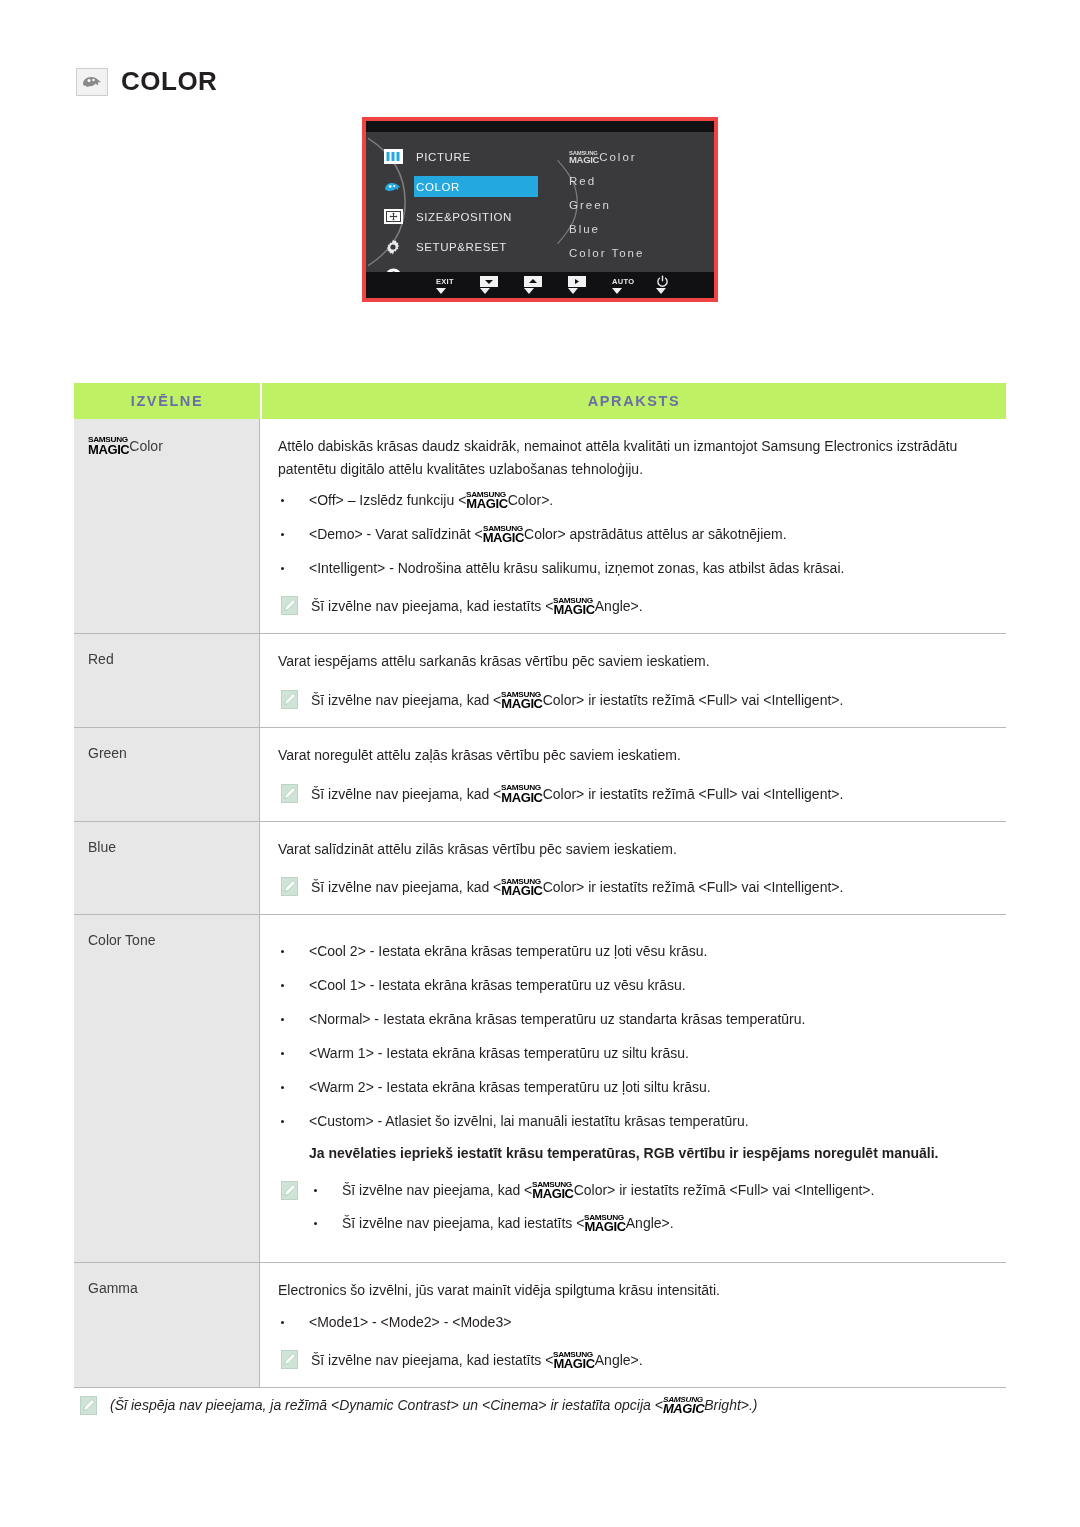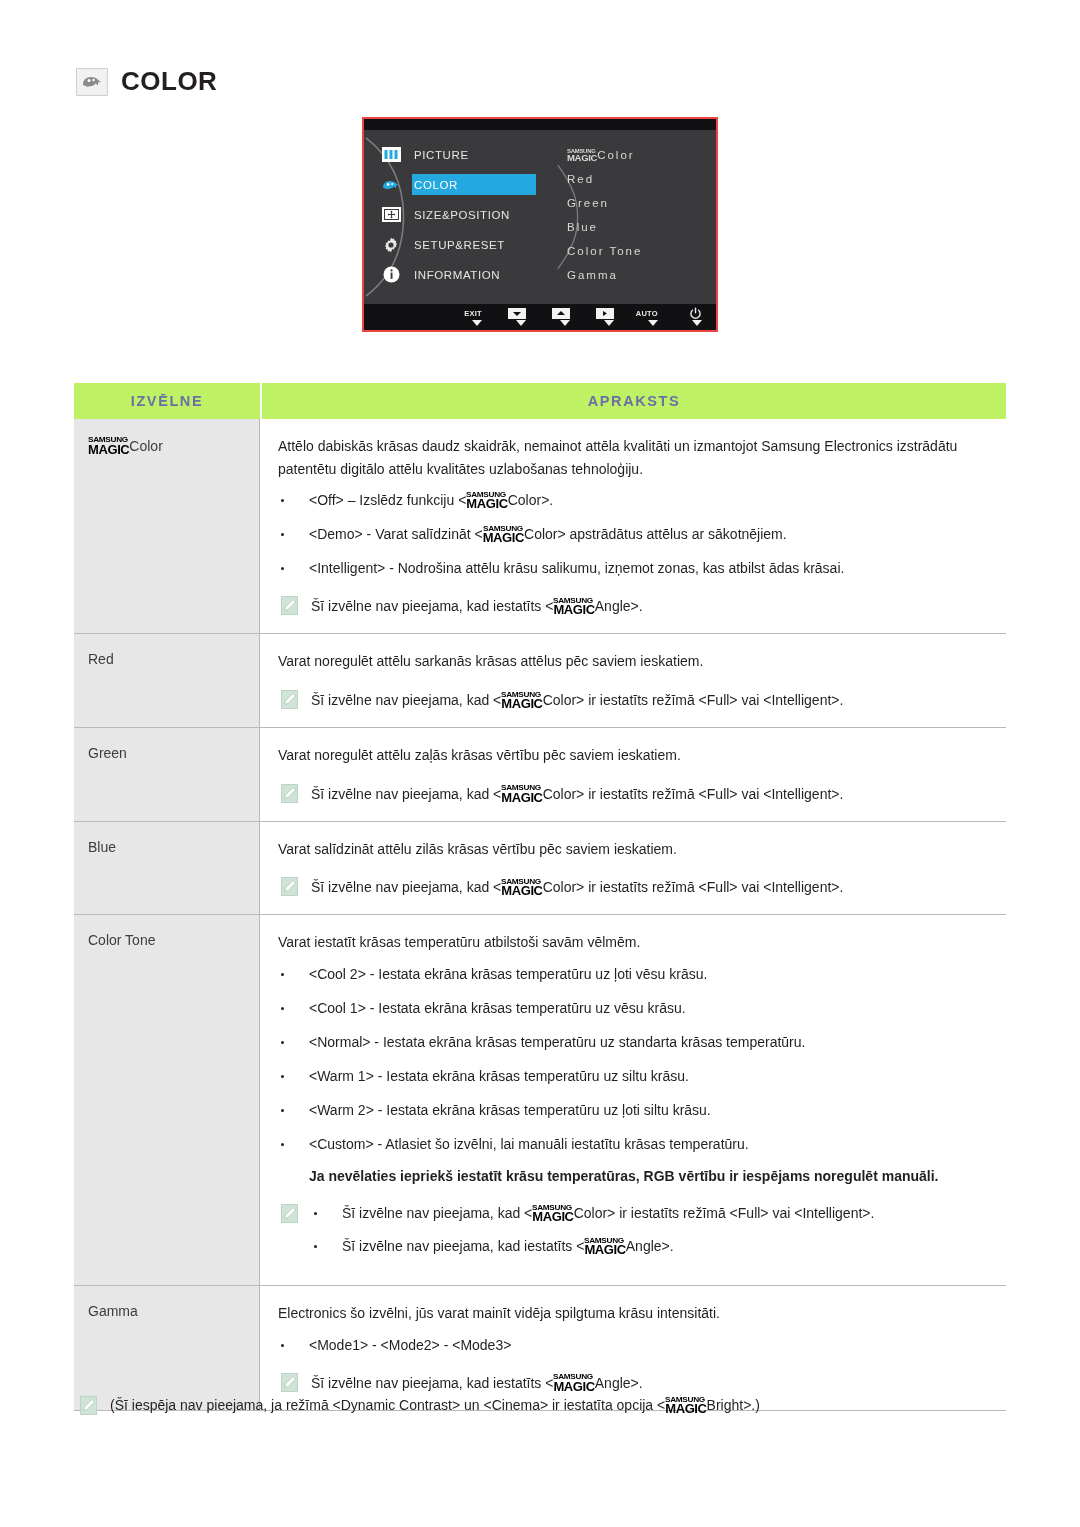--- a/index.html
+++ b/index.html
@@ -48,23 +48,23 @@
     letter-spacing: 0.5px;
     color: #231f20;
   }
 
   
   .osd {
     position: absolute;
     left: 362px;
     top: 117px;
     width: 356px;
-    height: 215px;
+    height: 185px;
     background: #3a3a3c;
-    border: 2px solid #ef4444;
+    border: 4px solid #ef4444;
     box-sizing: border-box;
     overflow: hidden;
   }
   .osd-topbar {
     position: absolute;
     left: 0; top: 0; right: 0;
     height: 11px;
     background: #111113;
   }
   .osd-body {
@@ -174,21 +174,21 @@
     display: flex;
     align-items: center;
     justify-content: flex-end;
     padding-right: 14px;
     box-sizing: border-box;
   }
   .osd-btn {
     width: 44px;
     display: flex;
     flex-direction: column;
-    align-items: flex-end;
+    align-items: flex-start;
     justify-content: center;
     gap: 1px;
   }
   .osd-btn-face {
     height: 11px;
     display: flex;
     align-items: center;
     justify-content: center;
   }
   .osd-btn-text {
@@ -335,20 +335,21 @@
 
   
   .footnote {
     position: absolute;
     left: 80px;
     top: 1394px;
     display: flex;
     align-items: flex-start;
     font-size: 14px;
     color: #231f20;
+    font-style: italic;
   }
   .footnote .note-icon { margin-top: 2px; }
 
   
   .pagefoot {
     position: absolute;
     left: 74px;
     top: 1541px;
     width: 932px;
   }
@@ -542,21 +543,21 @@
               </svg>
           </span>
           <span class="note-text"><span class="sm-row"><span>Šī izvēlne nav pieejama, kad iestatīts &lt;</span><span class="sm"><span class="l1">SAMSUNG</span><span class="l2">MAGIC</span></span><span>Angle&gt;.</span></span></span>
         </div>
       </div>
     </div>
 
     <div class="trow">
       <div class="tc-menu">Red</div>
       <div class="tc-desc">
-        <p>Varat noregulēt attēlu sarkanās krāsas attēlus pēc saviem ieskatiem.</p>
+        <p>Varat iespējams attēlu sarkanās krāsas vērtību pēc saviem ieskatiem.</p>
         <div class="note">
           <span class="note-icon">
             <svg width="15" height="17" viewBox="0 0 15 17">
                 <path d="M11 2.5L3.5 10l-1 3.5 3.5-1L13.5 5z" fill="#ffffff" stroke="#a9c6b5" stroke-width="0.8"></path>
               </svg>
           </span>
           <span class="note-text"><span class="sm-row"><span>Šī izvēlne nav pieejama, kad &lt;</span><span class="sm"><span class="l1">SAMSUNG</span><span class="l2">MAGIC</span></span><span>Color&gt; ir iestatīts režīmā &lt;Full&gt; vai &lt;Intelligent&gt;.</span></span></span>
         </div>
       </div>
     </div>
@@ -587,21 +588,20 @@
               </svg>
           </span>
           <span class="note-text"><span class="sm-row"><span>Šī izvēlne nav pieejama, kad &lt;</span><span class="sm"><span class="l1">SAMSUNG</span><span class="l2">MAGIC</span></span><span>Color&gt; ir iestatīts režīmā &lt;Full&gt; vai &lt;Intelligent&gt;.</span></span></span>
         </div>
       </div>
     </div>
 
     <div class="trow">
       <div class="tc-menu">Color Tone</div>
       <div class="tc-desc">
-        <p>Varat iestatīt krāsas temperatūru atbilstoši savām vēlmēm.</p>
         <ul class="bul">
           <li>&lt;Cool 2&gt; - Iestata ekrāna krāsas temperatūru uz ļoti vēsu krāsu.</li>
           <li>&lt;Cool 1&gt; - Iestata ekrāna krāsas temperatūru uz vēsu krāsu.</li>
           <li>&lt;Normal&gt; - Iestata ekrāna krāsas temperatūru uz standarta krāsas temperatūru.</li>
           <li>&lt;Warm 1&gt; - Iestata ekrāna krāsas temperatūru uz siltu krāsu.</li>
           <li>&lt;Warm 2&gt; - Iestata ekrāna krāsas temperatūru uz ļoti siltu krāsu.</li>
           <li>&lt;Custom&gt; - Atlasiet šo izvēlni, lai manuāli iestatītu krāsas temperatūru.</li>
         </ul>
         <div class="plainline">Ja nevēlaties iepriekš iestatīt krāsu temperatūras, RGB vērtību ir iespējams noregulēt manuāli.</div>
         <div class="note">

